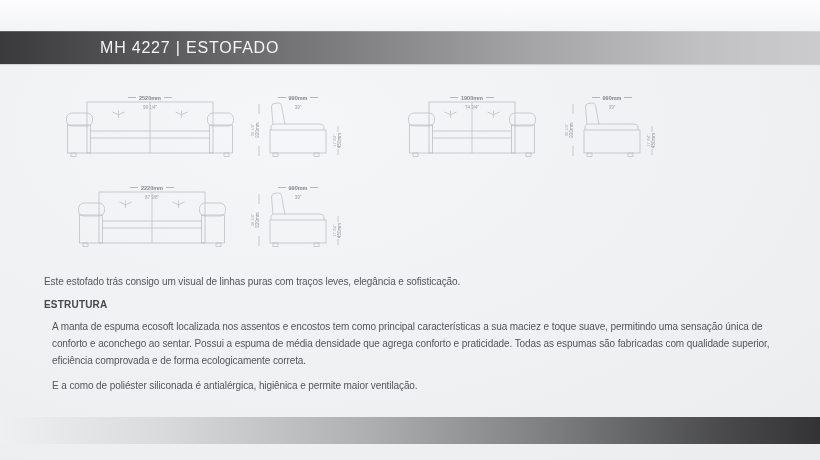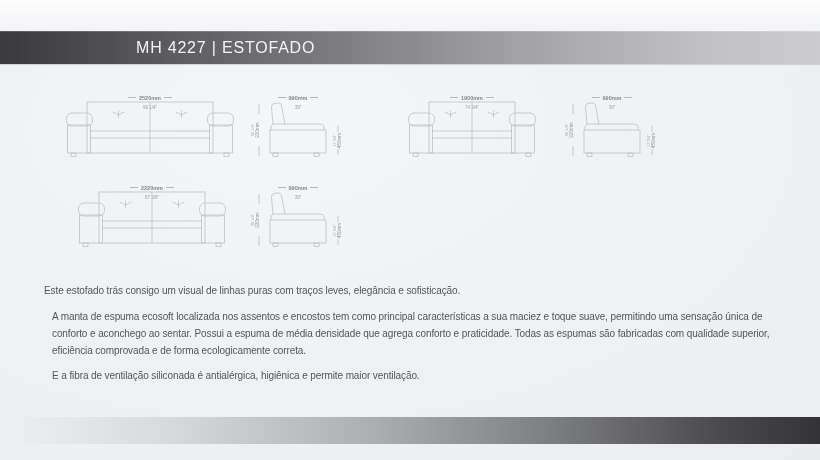--- a/index.html
+++ b/index.html
@@ -13,21 +13,21 @@
     position:absolute; top:0; left:0; width:820px; height:31px;
     background: linear-gradient(to bottom, #fcfcfd 0%, #f3f4f6 100%);
   }
   .header-bar {
     position:absolute; top:31px; left:0; width:820px; height:33px;
     background: linear-gradient(90deg, #3a3a3c 0%, #545456 16%, #7b7b7d 40%, #a2a2a4 63%, #c0c0c2 85%, #ccccce 100%);
     box-shadow: inset 0 1px 0 rgba(255,255,255,0.18), 0 1px 1px rgba(0,0,0,0.12);
   }
   .page-title {
     position:absolute; left:100px; top:0; height:33px; line-height:33px;
-    color:#f4f4f4; font-size:16px; letter-spacing:0.8px; font-weight:400;margin-left:36px;
+    color:#f4f4f4; font-size:16px; letter-spacing:0.8px; font-weight:400;
   }
   .drawings { position:absolute; top:84px; left:0; width:820px; height:186px; }
   .fig { position:absolute; margin:0; }
   .dim-top {
     position:absolute; top:0; left:0; right:0; text-align:center;
     color:#85898e; line-height:1.1; white-space:nowrap;
   }
   .dim-top .mm { font-size:5.5px; font-weight:bold; color:#83878c; vertical-align:middle; }
   .dim-top .in { display:block; font-size:4.5px; color:#9ba0a5; margin-top:0.5px; }
   .dash {
@@ -35,21 +35,21 @@
     vertical-align:middle; margin:0 3px;
   }
   .fig svg { position:absolute; left:0; top:13px; display:block; }
   .dim-v { font-size:4.6px; fill:#8f9499; }
   .dim-v.in { font-size:4px; fill:#a2a7ac; }
   .textblock { position:absolute; left:44px; top:273px; width:756px; color:#54565a; }
   .sec-heading {
     font-size:10px; font-weight:700; color:#46484c; letter-spacing:0.2px;
     margin:0 0 5px 0;
   }
-  .sec-body { font-size:10px; line-height:17px; letter-spacing:-0.1px; margin:9px 0 9px 0; }
+  .sec-body { font-size:10px; line-height:17px; letter-spacing:-0.1px; margin:0 0 9px 0; }
   .sec-body.tail { margin:8px; }
   .footer-bar {
     position:absolute; top:417px; left:0; width:820px; height:27px;
     background: linear-gradient(90deg, #eef0f1 0%, #d9dadb 20%, #aeafb1 45%, #7b7c7e 68%, #4a4a4c 88%, #333335 100%);
   }
 </style>
 </head>
 <body>
 
 <div class="top-strip"></div>
@@ -198,17 +198,18 @@
           <line x1="88" y1="25" x2="88" y2="31" stroke="#a9aeb3" stroke-width="0.6"></line>
           <line x1="88" y1="48" x2="88" y2="54" stroke="#a9aeb3" stroke-width="0.6"></line>
         </g>
       </svg>
   </figure>
 
 </div>
 
 <div class="textblock">
   <p class="sec-body">Este estofado trás consigo um visual de linhas puras com traços leves, elegância e sofisticação.</p>
+  <h2 class="sec-heading">ESTRUTURA</h2>
   <p class="sec-body tail">A manta de espuma ecosoft localizada nos assentos e encostos tem como principal características a sua maciez e toque suave, permitindo uma sensação única de conforto e aconchego ao sentar. Possui a espuma de média densidade que agrega conforto e praticidade. Todas as espumas são fabricadas com qualidade superior, eficiência comprovada e de forma ecologicamente correta.</p>
-  <p class="sec-body tail">E a fibra de ventilação siliconada é antialérgica, higiênica e permite maior ventilação.</p>
+  <p class="sec-body tail">E a como de poliéster siliconada é antialérgica, higiênica e permite maior ventilação.</p>
 </div>
 
 <div class="footer-bar"></div>
 
 </body></html>

